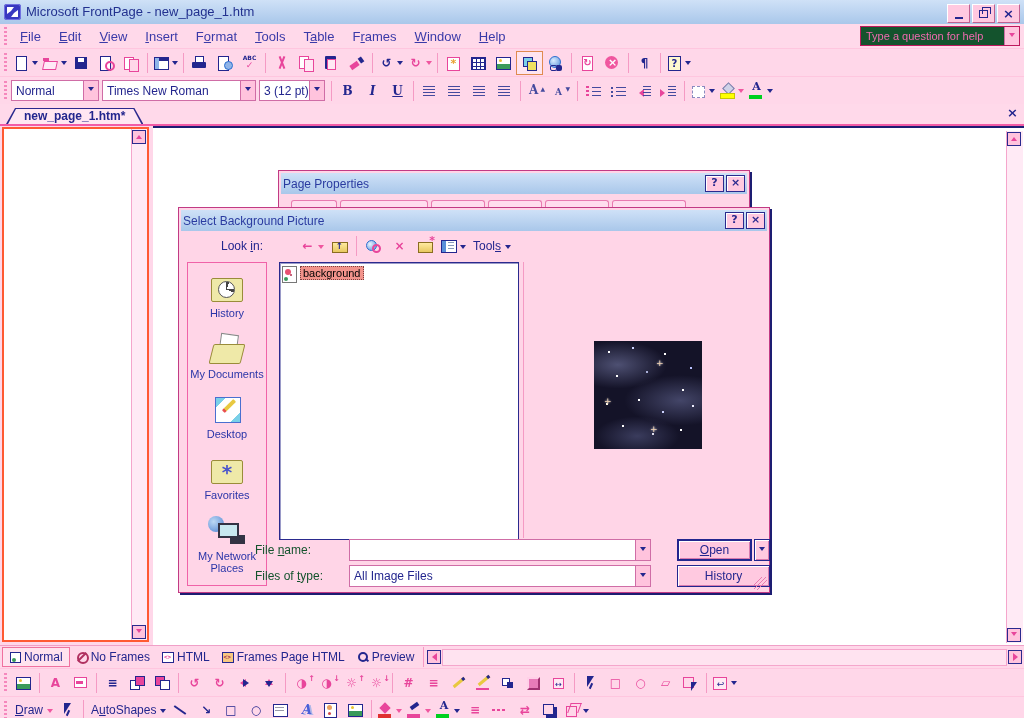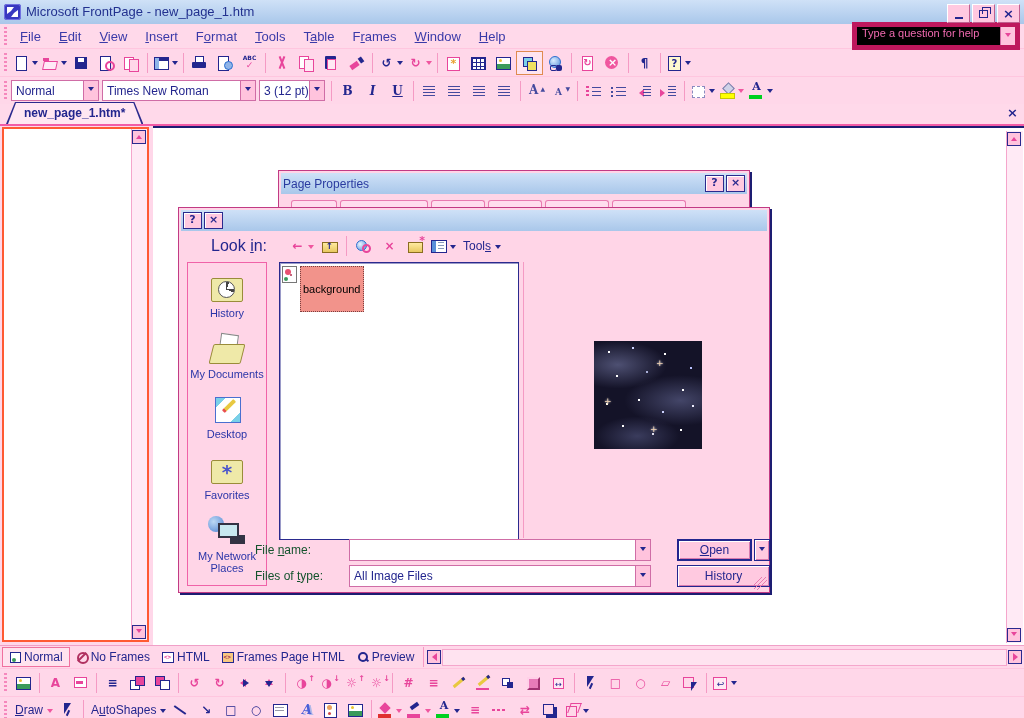--- a/index.html
+++ b/index.html
@@ -15,21 +15,21 @@
   .wbtns{display:flex;gap:2px}
   .wbtn{width:21px;height:17px;background:#ffc9e0;border-top:1px solid #fff;border-left:1px solid #fff;border-right:1px solid #c06090;border-bottom:1px solid #c06090;display:inline-flex;align-items:center;justify-content:center;position:relative}
   .wg-min{width:8px;height:2px;background:#23268e;margin-top:8px}
   .wg-restore{width:7px;height:6px;border:1px solid #23268e;position:relative;background:#ffc9e0}
   .wg-restore::before{content:"";position:absolute;left:2px;top:-4px;width:7px;height:6px;border:1px solid #23268e;border-bottom:none}
   .wg-close{font:bold 13px/15px "DejaVu Sans",sans-serif;color:#23268e;font-style:normal}
   
   .menubar{height:24px;background:#ffd9ea;display:flex;align-items:center;padding:0 4px 0 2px}
   .menus{display:flex;flex:1}
   .menu-item{padding:3px 9px;color:#3a3aa8;font-size:13px;white-space:nowrap}
-  .helpbox{width:158px;height:18px;background:#000000;border:5px solid #be185d;display:flex;font-size:11px;color:#f06ab0}
+  .helpbox{width:158px;height:18px;background:#14532d;border:1px solid #be185d;display:flex;align-items:center;font-size:11px;color:#f06ab0}
   .helpbox .ht{flex:1;padding-left:5px;white-space:nowrap;overflow:hidden}
   
   .tb{height:27px;background:#ffd7e9;display:flex;align-items:center;padding:0 2px;border-top:1px solid #ffc6df}
   .tgrip{width:3px;height:19px;margin:0 4px 0 2px;background:repeating-linear-gradient(to bottom,#f587bd 0 2px,transparent 2px 4px)}
   .tsep{width:1px;height:20px;background:#f59ac4;margin:0 3px;flex:none}
   .tbtn{height:22px;min-width:21px;display:inline-flex;align-items:center;justify-content:center;padding:0 2px;flex:none;position:relative}
   .tactive{border:1px solid #e08a50;background:#ffe4f0}
   .tlabel{font-size:12px;color:#23268e;padding:0 2px;white-space:nowrap}
   .tcaret{width:0;height:0;border:3px solid transparent;border-top:4px solid #23268e;margin:4px 0 0 2px}
   .tcaret.cp{border-top-color:#f0569f}
@@ -150,21 +150,21 @@
   .i-upfolder::before{content:"";position:absolute;left:1px;top:4px;width:14px;height:9px;background:linear-gradient(#ffe9a0,#e8c860);border:1px solid #8a6d20}
   .i-upfolder::after{content:"↑";position:absolute;left:0;top:2px;width:100%;font:bold 9px/12px "DejaVu Sans",sans-serif;color:#23268e}
   .i-webserch::before{content:"";position:absolute;left:1px;top:2px;width:9px;height:9px;border-radius:50%;background:radial-gradient(circle at 35% 35%,#e8f4ff,#5a8fd8);border:1px solid #2a6fd0}
   .i-webserch::after{content:"";position:absolute;right:1px;bottom:1px;width:5px;height:5px;border:2px solid #e8459b;border-radius:50%}
   .i-newfolder::before{content:"";position:absolute;left:1px;top:4px;width:13px;height:9px;background:linear-gradient(#ffe9a0,#e8c860);border:1px solid #8a6d20}
   .i-newfolder::after{content:"*";position:absolute;right:-1px;top:-3px;color:#e8459b;font:bold 11px/12px "DejaVu Sans",sans-serif}
   .i-views::before{content:"";position:absolute;left:0;top:2px;width:14px;height:11px;border:1px solid #23268e;background:linear-gradient(90deg,#5a8fd8 0 4px,#fff 4px)}
   .i-views::after{content:"";position:absolute;left:7px;top:4px;width:6px;height:7px;background:repeating-linear-gradient(to bottom,#8899bb 0 1px,transparent 1px 3px)}
   
   .tabbar{height:20px;background:#ffd9ea;border-bottom:2px solid #f25ba6;display:flex;align-items:flex-end;padding:0 6px;position:relative}
-  .ptab{position:relative;height:22px;padding:0 18px;background:#2a2a8e;clip-path:polygon(9px 0,calc(100% - 9px) 0,100% 100%,0 100%);display:flex;align-items:center}
+  .ptab{position:relative;height:16px;padding:0 18px;background:#2a2a8e;clip-path:polygon(9px 0,calc(100% - 9px) 0,100% 100%,0 100%);display:flex;align-items:center}
   .ptab::before{content:"";position:absolute;inset:0;clip-path:polygon(10px 1px,calc(100% - 10px) 1px,calc(100% - 2px) 100%,2px 100%);background:#ffe6f2}
   .ptab span{position:relative;font:bold 12px/16px "Liberation Sans",sans-serif;color:#23268e}
   .tabbar-close{position:absolute;right:6px;top:2px;font:bold 13px/14px "DejaVu Sans",sans-serif;color:#23268e}
   
   .main{position:relative;height:519px;background:#ffd7e9}
   .left-pane{position:absolute;left:2px;top:1px;width:147px;height:515px;background:#fff;border:2px solid #ff5a33;box-sizing:border-box}
   .vscroll{position:absolute;background:#ffeaf5}
   .left-pane .vscroll{right:0;top:0;bottom:0;width:15px;border-left:1px solid #f5a6cc}
   .sbtn{width:14px;height:14px;background:#ffc3dd;border:1px solid #2a2a8e;display:inline-flex;align-items:center;justify-content:center;box-sizing:border-box}
   .vscroll .sbtn{position:absolute;left:0}
@@ -174,21 +174,21 @@
   
   .dlg{position:absolute;background:#ffd5e7;border:1px solid #c23a84;box-shadow:2px 2px 0 #1d1d72}
   .dtitle{margin:2px;height:21px;background:linear-gradient(#cfe1f7,#a9c7ea);display:flex;align-items:center;padding:0 2px;gap:2px}
   .dtext{flex:1;font-size:12px;color:#2a3ba0;white-space:nowrap}
   .dbtn{width:17px;height:15px;background:#ffc9e0;border:1px solid #2a2a8e;color:#2a2a8e;font:bold 11px/13px "DejaVu Sans",sans-serif;text-align:center;box-shadow:inset 1px 1px 0 #fff}
   .dlg-pp{left:278px;top:44px;width:470px;height:260px;z-index:3}
   .pp-tabs{display:flex;gap:3px;padding:4px 0 0 12px}
   .pp-tab{height:14px;border:1px solid #e87ab0;border-bottom:none;border-radius:3px 3px 0 0;background:#ffddee}
   .dlg-sel{left:178px;top:81px;width:592px;height:386px;z-index:5;box-sizing:border-box}
   .dhead{position:absolute;left:6px;top:27px;right:6px;height:22px;display:flex;align-items:center}
-  .dlabel{margin-left:26px;width:68px;font-size:16px;color:#23268e}
+  .dlabel{margin-left:36px;width:68px;font-size:12px;color:#23268e}
   .lookin{width:212px;height:20px}
   .fold-ic{width:16px;height:10px;background:linear-gradient(#ffe9a0,#e8c860);border:1px solid #8a6d20;border-radius:1px;position:relative;margin:3px 3px 0 3px;flex:none}
   .fold-ic::before{content:"";position:absolute;top:-3px;left:0;width:7px;height:2px;background:#e8c860;border:1px solid #8a6d20;border-bottom:none}
   .dtools{display:flex;align-items:center;margin-left:8px;gap:1px}
   .dtools .tbtn{height:20px}
   .places{position:absolute;left:8px;top:54px;width:80px;height:324px;border:1px solid #f062a8;display:flex;flex-direction:column;align-items:center;justify-content:space-between;padding:10px 0;box-sizing:border-box}
   .place{display:flex;flex-direction:column;align-items:center;gap:2px;color:#2a35a8;font-size:11px;text-align:center;line-height:1.15}
   .plic{width:42px;height:32px;position:relative}
   .pl-history::before{content:"";position:absolute;left:5px;top:5px;width:30px;height:22px;background:#efe9a8;border:1px solid #9a8c3a;border-radius:2px}
   .pl-history::after{content:"";position:absolute;left:12px;top:8px;width:15px;height:15px;border-radius:50%;background:#fff;border:1px solid #555;background-image:conic-gradient(#444 0 20deg,transparent 20deg 90deg,#444 90deg 112deg,transparent 112deg)}
@@ -198,21 +198,21 @@
   .pl-desktop::after{content:"";position:absolute;left:15px;top:10px;width:16px;height:4px;background:linear-gradient(90deg,#e85050 3px,#e8c840 3px);transform:rotate(-45deg);border-radius:1px}
   .pl-fav::before{content:"";position:absolute;left:5px;top:5px;width:30px;height:22px;background:#efe9a8;border:1px solid #9a8c3a;border-radius:2px}
   .pl-fav::after{content:"*";position:absolute;left:0;top:6px;width:100%;text-align:center;font:bold 20px/22px "DejaVu Sans",sans-serif;color:#4a55cc}
   .pl-net::before{content:"";position:absolute;left:2px;top:0;width:16px;height:16px;border-radius:50%;background:radial-gradient(circle at 35% 35%,#bcd8f4,#4a7fd0)}
   .pl-net::after{content:"";position:absolute;left:12px;top:7px;width:17px;height:11px;background:#c8e8f0;border:2px solid #334;box-shadow:9px 9px 0 -3px #334}
   .filelist{position:absolute;left:100px;top:54px;width:238px;height:276px;background:#fff;border:1px solid #2a2a8e;box-shadow:inset 1px 1px 0 #9a9ac8}
   .fitem{display:flex;align-items:flex-start;gap:3px;margin:3px 2px}
   .fi-img{width:13px;height:15px;position:relative;background:#fff;border:1px solid #777;flex:none}
   .fi-img::before{content:"";position:absolute;left:2px;top:2px;width:6px;height:6px;border-radius:50%;background:#e85070;box-shadow:3px 3px 0 -2px #b03050}
   .fi-img::after{content:"";position:absolute;left:1px;bottom:1px;width:4px;height:4px;border-radius:50%;background:#3a9a5a}
-  .flabel{font-size:11px;color:#000;padding:16px 2px;background:#f2938b;border:1px dotted #7a4040}
+  .flabel{font-size:11px;color:#000;padding:0 2px;background:#f2938b;border:1px dotted #7a4040}
   .previewpane{position:absolute;left:344px;top:54px;width:240px;height:276px;border-left:1px solid #f59ac4}
   .bgimg{position:absolute;left:70px;top:79px;width:108px;height:108px;background:
      radial-gradient(ellipse 70px 34px at 22% 22%,rgba(125,130,175,.55),rgba(0,0,0,0) 70%),
      radial-gradient(ellipse 80px 36px at 80% 55%,rgba(115,120,168,.5),rgba(0,0,0,0) 70%),
      radial-gradient(ellipse 60px 28px at 40% 88%,rgba(105,110,158,.45),rgba(0,0,0,0) 70%),
      #141328;overflow:hidden}
   .stars{position:absolute;left:0;top:0;width:2px;height:2px;background:transparent;box-shadow:
      14px 10px #fff,38px 6px #cdd4ff,70px 12px #fff,96px 26px #b9c2ff,22px 34px #fff,
      52px 30px #aab0d8,88px 48px #fff,12px 62px #fff8e8,44px 58px #fff,68px 70px #ccd2ff,
      28px 84px #fff,58px 92px #dde,86px 88px #fff,98px 64px #eef}
@@ -501,20 +501,21 @@
         <div class="pp-tab" style="width:86px"></div>
         <div class="pp-tab" style="width:52px"></div>
         <div class="pp-tab" style="width:52px"></div>
         <div class="pp-tab" style="width:62px"></div>
         <div class="pp-tab" style="width:72px"></div>
       </div>
     </div>
 
     <div class="dlg dlg-sel">
       <div class="dtitle">
+        <span class="dtext">Select Background Picture</span>
         <span class="dbtn">?</span>
         <span class="dbtn">×</span>
       </div>
       <div class="dhead">
         <label class="dlabel">Look <u>i</u>n:</label>
         <div class="dtools">
             <span class="tbtn">
               <span class="ticon  g gm">←</span>
               <i class="tcaret cp"></i>
             </span>

